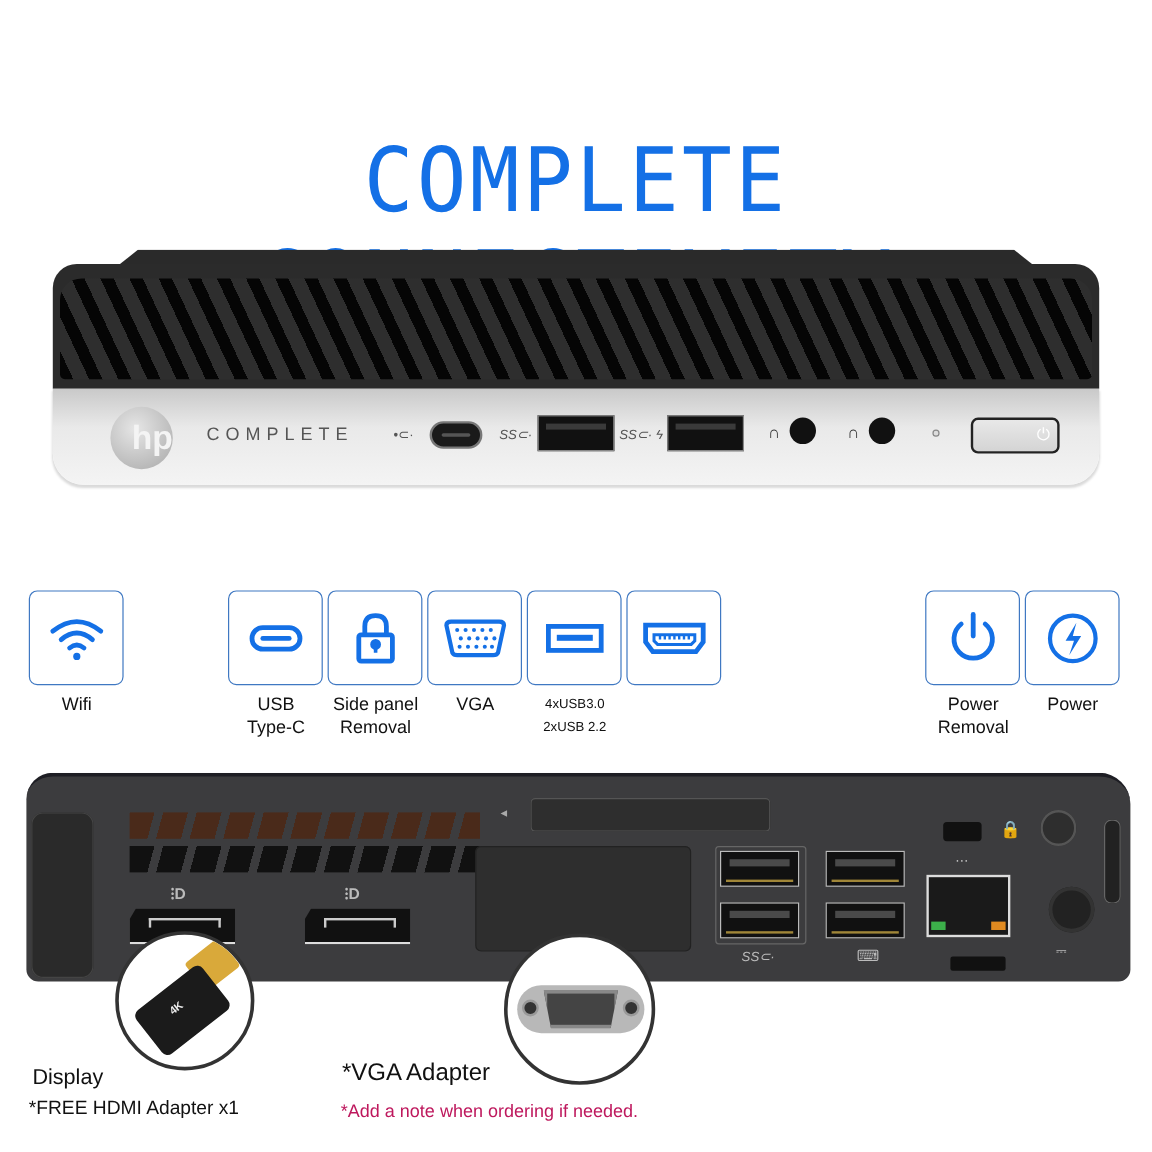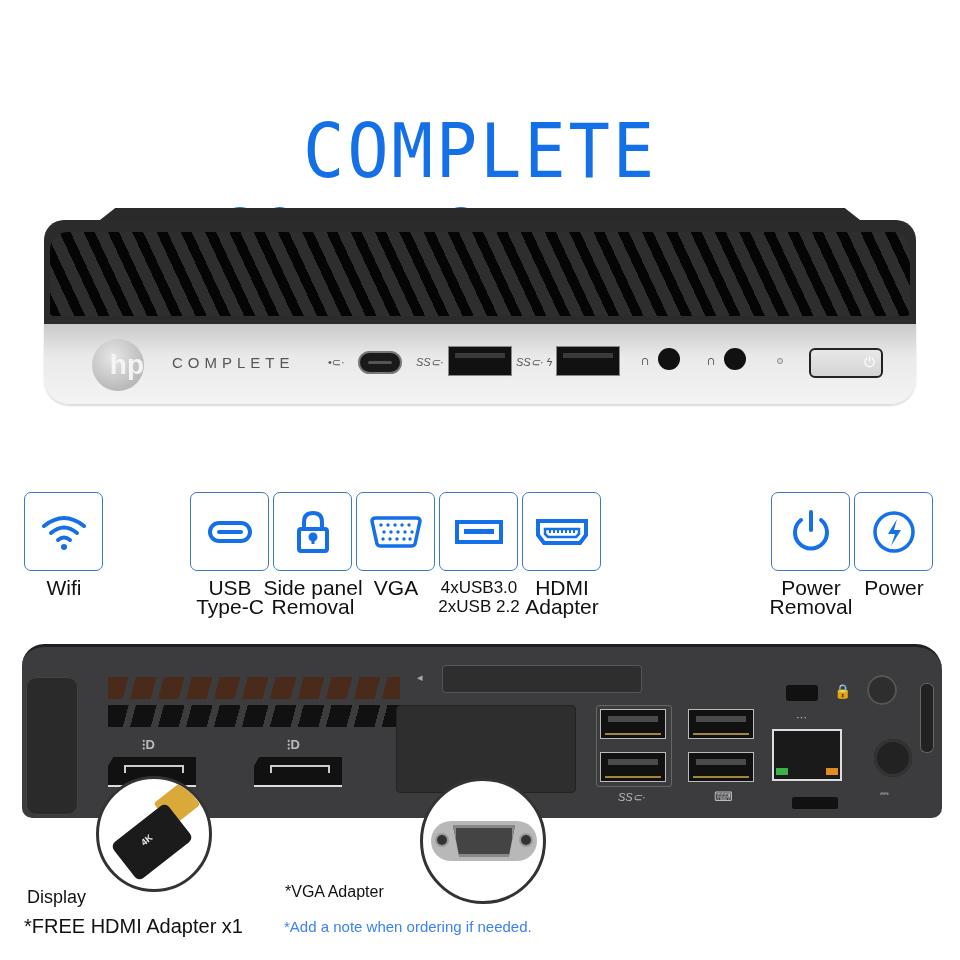--- a/index.html
+++ b/index.html
@@ -65,23 +65,23 @@
   
   .features { position: absolute; left: 24px; top: 492px; width: 912px; height: 130px; }
   .feature { position: absolute; top: 0; width: 80px; }
   .feature .box {
     width: 79px; height: 79px; border: 1.5px solid #3f78c2; border-radius: 7px; background: #fff;
     display: flex; align-items: center; justify-content: center;
   }
   .feature .box svg { width: 60px; height: 60px; }
   .feature .label {
     margin-top: 7px; width: 100px; margin-left: -10px; text-align: center;
-    font-size: 21px; line-height: 19px; color: #111;
-  }
-  .feature .label.small { font-size: 17px; line-height: 19px; text-align: center; }
+    font-size: 15px; line-height: 19px; color: #111;
+  }
+  .feature .label.small { font-size: 11px; line-height: 19px; text-align: center; }
 
   
   .rear-pc {
     position: absolute; left: 22px; top: 644px; width: 920px; height: 174px;
     background: #3c3c3e; border-radius: 22px 26px 10px 10px;
     border-top: 3px solid #1e1e24;
   }
   .rear-foot {
     position: absolute; left: 4px; top: 30px; width: 52px; height: 138px;
     background: #2a2a2a; border-radius: 10px; box-shadow: inset 0 0 0 1px #444;
@@ -137,23 +137,23 @@
     position: absolute; left: 8px; top: 40px; width: 106px; height: 40px; background: #b8b8b8;
     border-radius: 20px;
   }
   .vga-d {
     position: absolute; left: 30px; top: 44px; width: 62px; height: 32px; background: #444;
     border: 3px solid #888; clip-path: polygon(0 0, 100% 0, 90% 100%, 10% 100%);
   }
   .vga-screw { position: absolute; top: 52px; width: 14px; height: 14px; border-radius: 50%; background: #333; border: 2px solid #999; }
 
   .opt-title { position: absolute; left: 27px; top: 887px; font-size: 18px; color: #111; }
-  .opt-sub { position: absolute; left: 24px; top: 915px; font-size: 20px; color: #111; }
-  .vga-title { position: absolute; left: 285px; top: 883px; font-size: 16px; color: #111; }
-  .vga-sub { position: absolute; left: 284px; top: 918px; font-size: 15px; color: #3b82f6; }
+  .opt-sub { position: absolute; left: 24px; top: 915px; font-size: 16px; color: #111; }
+  .vga-title { position: absolute; left: 285px; top: 883px; font-size: 20px; color: #111; }
+  .vga-sub { position: absolute; left: 284px; top: 918px; font-size: 15px; color: #be185d; }
 </style>
 </head>
 <body>
 
 <div class="headline">COMPLETE CONNECTIVITY</div>
 
 <div class="front-pc">
   <div class="pc-top"></div>
   <div class="pc-grille">
       <div class="slots"></div>
@@ -253,21 +253,20 @@
             <path d="M18 27 V31"></path>
             <path d="M22 27 V31"></path>
             <path d="M26 27 V31"></path>
             <path d="M30 27 V31"></path>
             <path d="M34 27 V31"></path>
             <path d="M38 27 V31"></path>
             <path d="M42 27 V31"></path>
           </g>
         </svg>
       </div>
-    <div class="label"><span>HDMI</span><br><span>Adapter</span></div>
   </div>
   <div class="feature" style="left:747px">
     <div class="box">
         <svg viewBox="0 0 60 60" fill="none" stroke="#1470e6" stroke-width="4" stroke-linecap="round">
       <path d="M20 18 A16 16 0 1 0 40 18"></path>
           <path d="M30 10 V28"></path>
         </svg>
       </div>
     <div class="label"><span>Power</span><br><span>Removal</span></div>
   </div>

